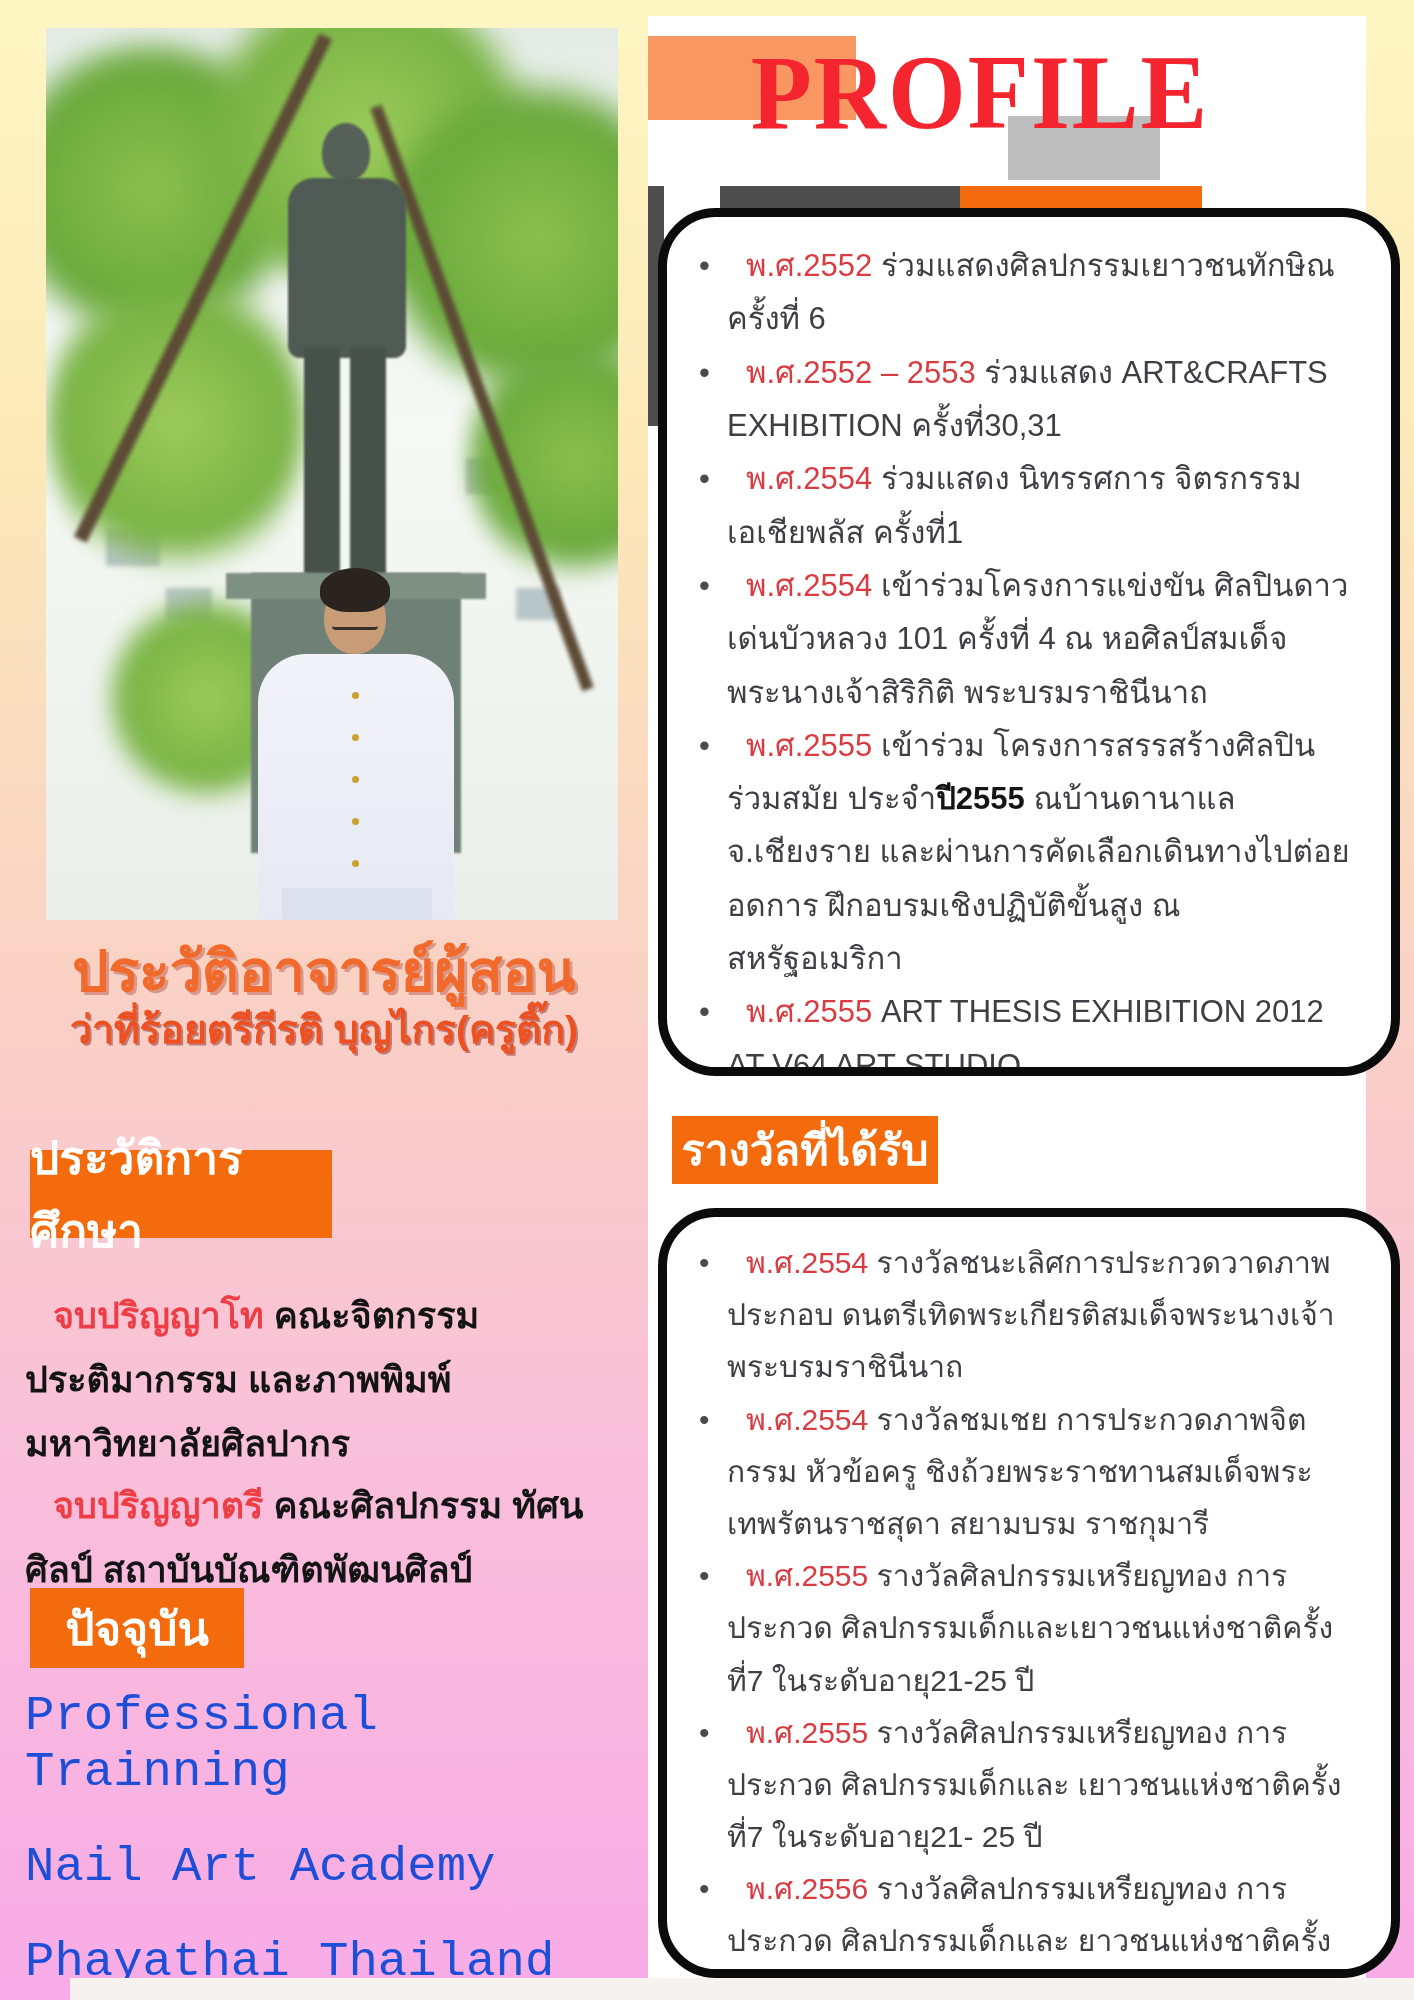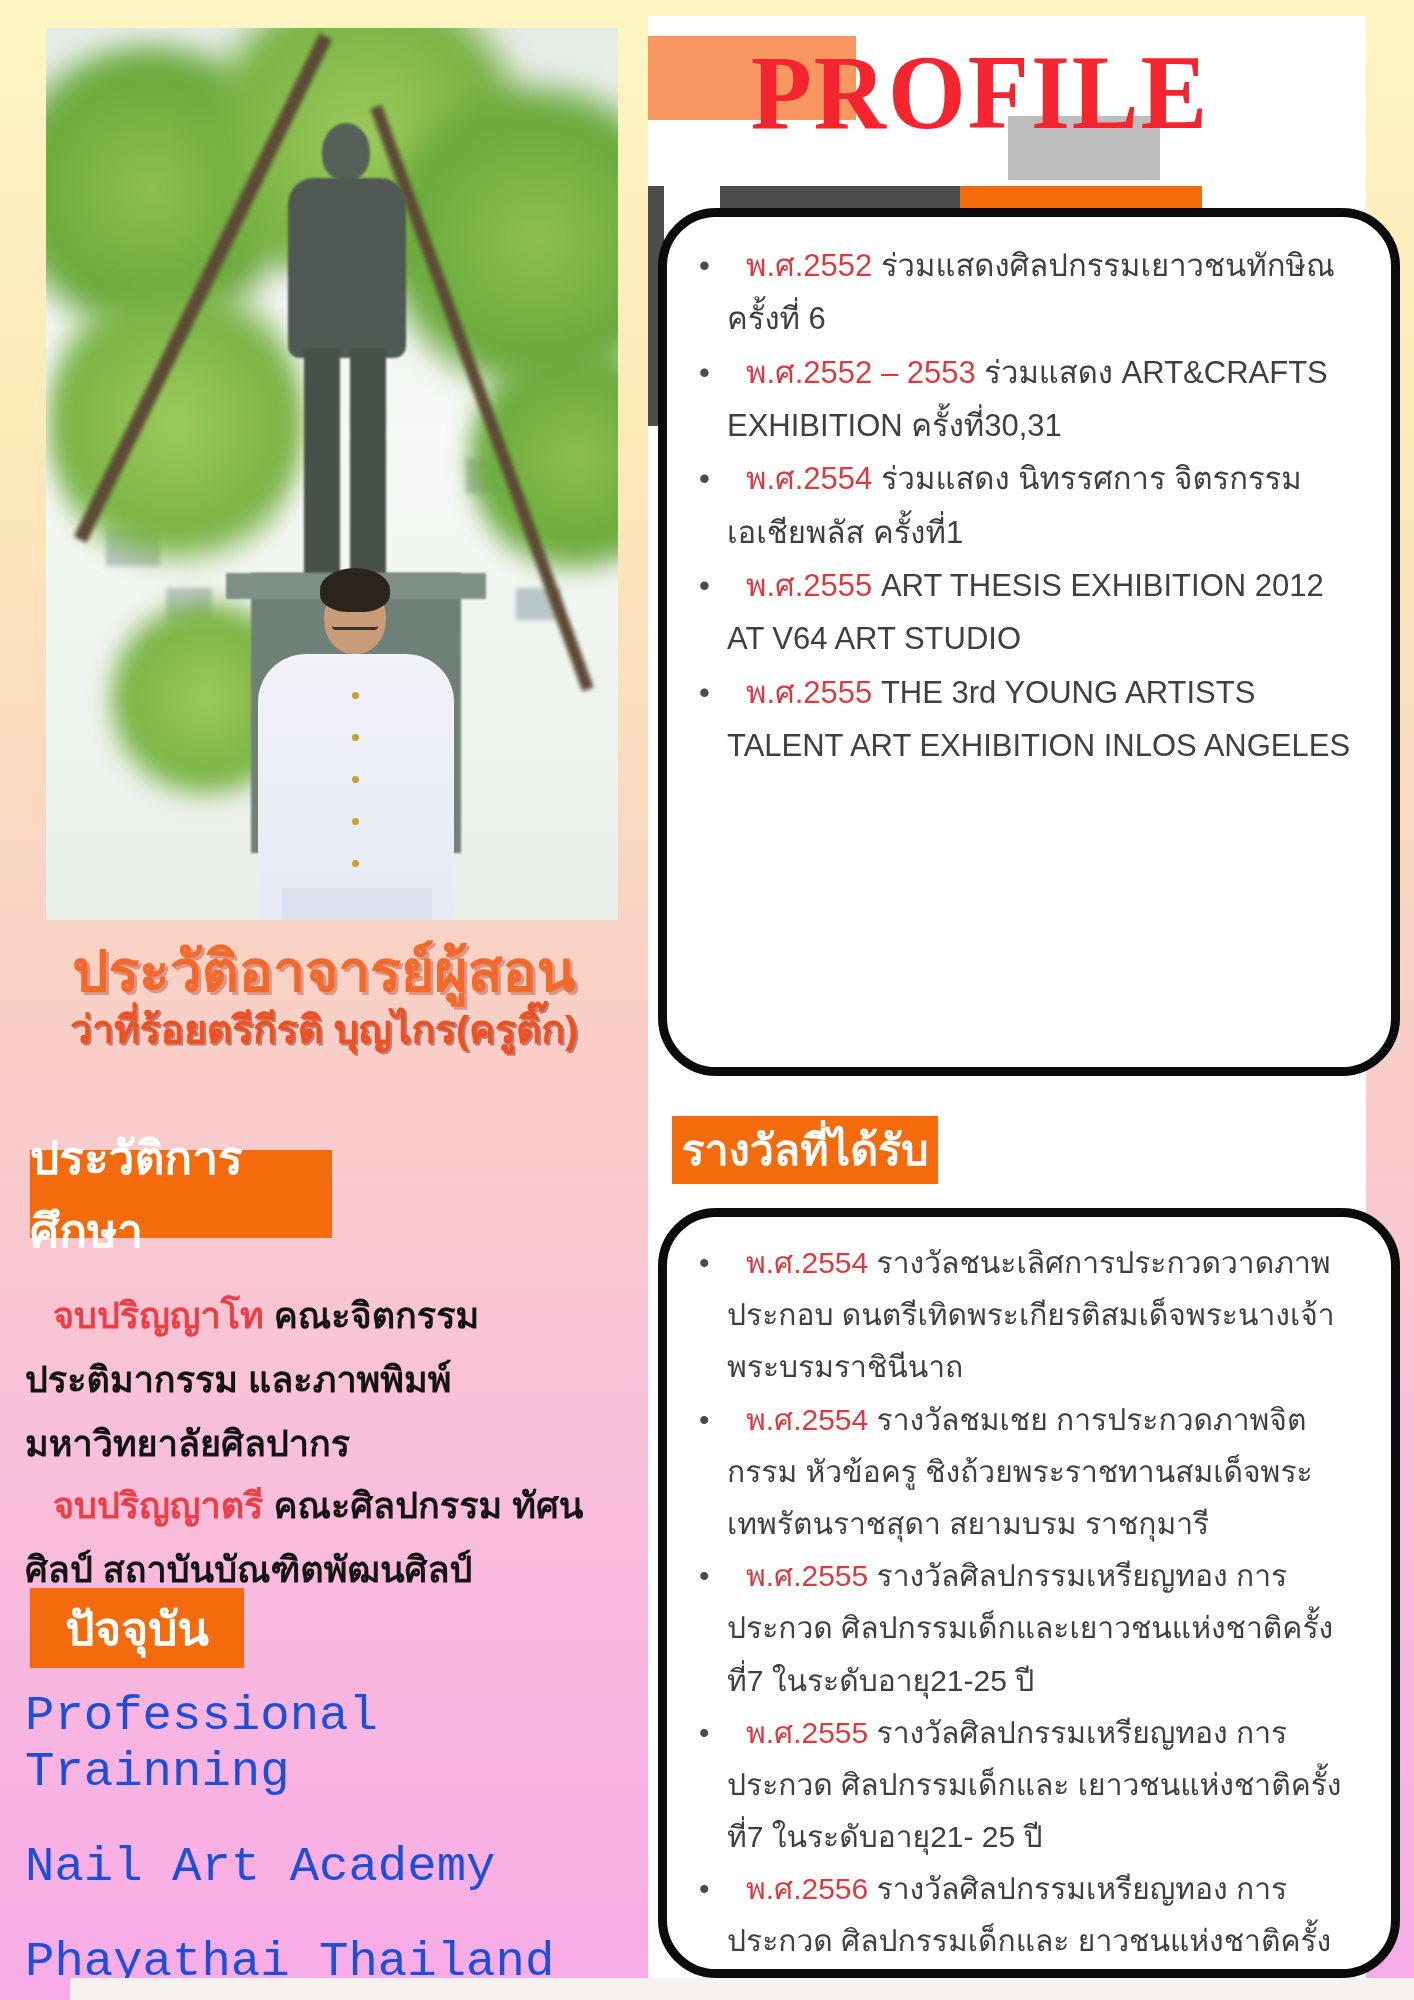--- a/index.html
+++ b/index.html
@@ -138,20 +138,22 @@
 <div class="profile-title">PROFILE</div>
 <div class="bar-dark"></div>
 <div class="bar-orange"></div>
 <div class="vbar"></div>
 
 <div class="rbox box-profile">
   <ul>
       <li><span class="year">พ.ศ.2552</span><span> ร่วมแสดงศิลปกรรมเยาวชนทักษิณครั้งที่ 6</span></li>
       <li><span class="year">พ.ศ.2552 – 2553</span><span> ร่วมแสดง ART&amp;CRAFTS EXHIBITION ครั้งที่30,31</span></li>
       <li><span class="year">พ.ศ.2554</span><span> ร่วมแสดง นิทรรศการ จิตรกรรมเอเชียพลัส ครั้งที่1</span></li>
+      <li><span class="year">พ.ศ.2554</span><span> เข้าร่วมโครงการแข่งขัน ศิลปินดาวเด่นบัวหลวง 101 ครั้งที่ 4 ณ หอศิลป์สมเด็จพระนางเจ้าสิริกิติ พระบรมราชินีนาถ</span></li>
+      <li><span class="year">พ.ศ.2555</span><span> เข้าร่วม โครงการสรรสร้างศิลปินร่วมสมัย ประจำ</span><span class="bold">ปี2555</span><span> ณบ้านดานาแล จ.เชียงราย และผ่านการคัดเลือกเดินทางไปต่อยอดการ ฝึกอบรมเชิงปฏิบัติขั้นสูง ณ สหรัฐอเมริกา</span></li>
       <li><span class="year">พ.ศ.2555</span><span> ART THESIS EXHIBITION 2012 AT V64 ART STUDIO</span></li>
       <li><span class="year">พ.ศ.2555</span><span> THE 3rd YOUNG ARTISTS TALENT ART EXHIBITION INLOS ANGELES</span></li>
     </ul>
 </div>
 
 <div class="badge badge-awards">
   <span>รางวัลที่ได้รับ</span>
 </div>
 
 <div class="rbox box-awards">

